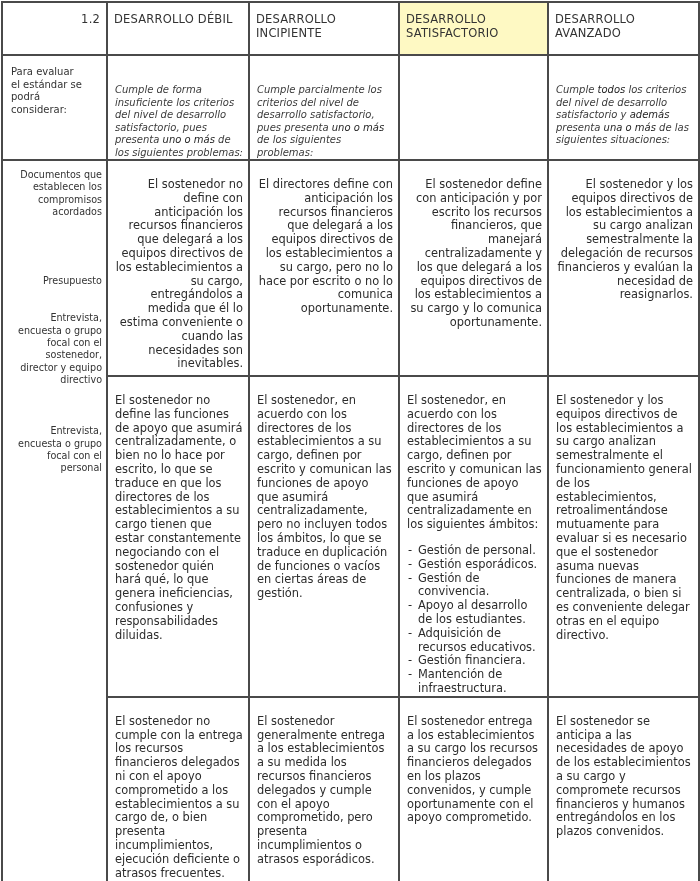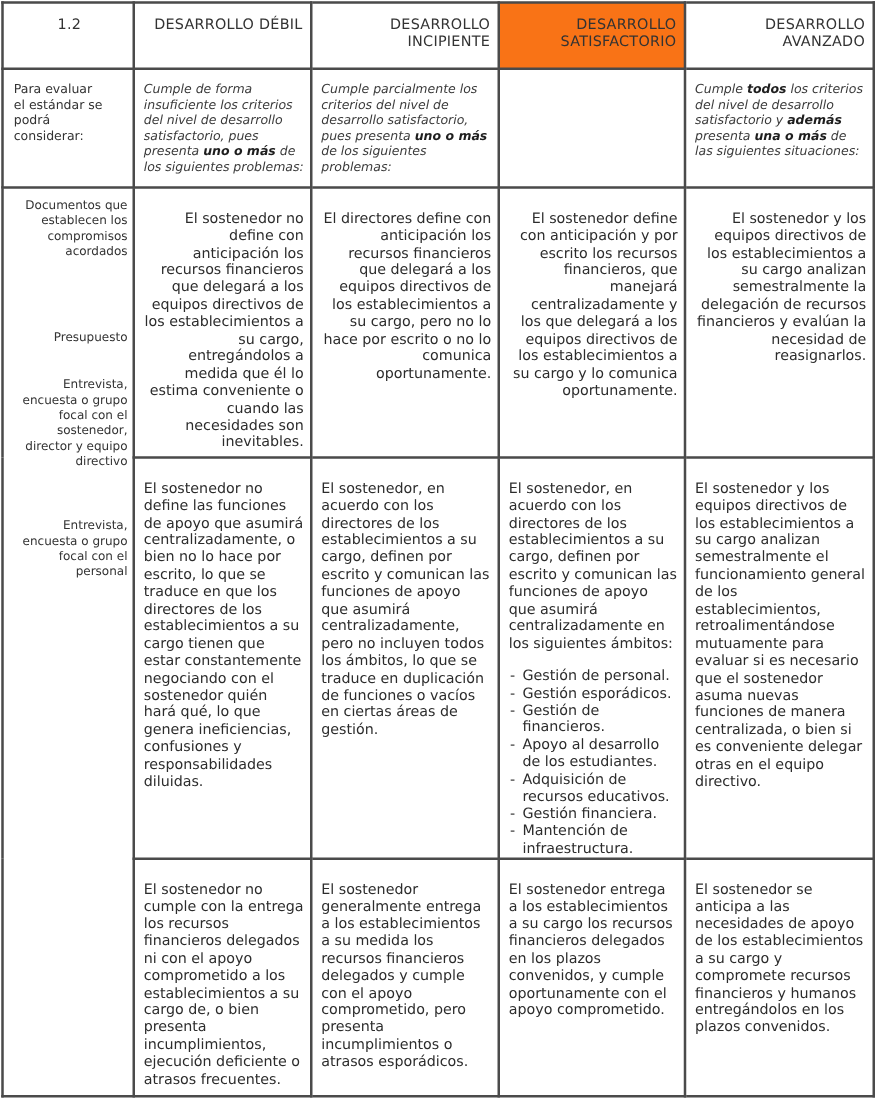--- a/index.html
+++ b/index.html
@@ -21,34 +21,34 @@
     col.c3 { width: 149px; }
     col.c4 { width: 151px; }
 
     tr.head td { height: 51px; }
     tr.intro td { height: 93px; }
     tr.r1 td { height: 214px; text-align: right; }
     tr.r2 td { height: 311px; }
     tr.r3 td { height: 188px; }
 
     .hd {
-      font-size: 11.5px; line-height: 14px; text-align: right;
+      font-size: 11.5px; line-height: 14px; text-align: left;
       padding: 9px 6px 0 6px; letter-spacing: 0.2px; color: #333;
     }
-    .hd.num { text-align: center; padding-left: 8px; }
-    td.sat-head { background: #f97316; }
+    .hd.num { text-align: right; padding-left: 8px; }
+    td.sat-head { background: #fef9c3; }
 
     .intro-txt {
       font-size: 10px; line-height: 12.5px; padding: 10px 24px 0 8px; color: #333;
     }
     .intro-it {
-      font-size: 10px; line-height: 12.5px; padding: 10px 4px 0 7px;
+      font-size: 10px; line-height: 12.5px; padding: 28px 4px 0 7px;
       font-style: italic; color: #3a3a3a;
     }
-    .intro-it b { font-weight: bold; color: #1e1e1e; }
+    .intro-it b { font-weight: normal; color: #1e1e1e; }
 
     .src {
       font-size: 9.6px; line-height: 12.3px; padding: 8px 4px 0 8px; color: #333;
     }
     .src p { margin: 0; }
     .src .gap1 { height: 57px; }
     .src .gap2 { height: 25px; }
     .src .gap3 { height: 39px; }
 
     .cell {
@@ -138,21 +138,21 @@
         </td>
     <td>
           <div class="cell">El sostenedor, en acuerdo con los directores de los establecimientos a su cargo, definen por escrito y comunican las funciones de apoyo que asumirá centralizadamente, pero no incluyen todos los ámbitos, lo que se traduce en duplicación de funciones o vacíos en ciertas áreas de gestión.</div>
         </td>
     <td>
       <div class="cell">
         <div>El sostenedor, en acuerdo con los directores de los establecimientos a su cargo, definen por escrito y comunican las funciones de apoyo que asumirá centralizadamente en los siguientes ámbitos:</div>
         <ul>
           <li><span class="dash">-</span><span>Gestión de personal.</span></li>
           <li><span class="dash">-</span><span>Gestión esporádicos.</span></li>
-          <li><span class="dash">-</span><span>Gestión de financieros.</span></li>
+          <li><span class="dash">-</span><span>Gestión de convivencia.</span></li>
           <li><span class="dash">-</span><span>Apoyo al desarrollo de los estudiantes.</span></li>
           <li><span class="dash">-</span><span>Adquisición de recursos educativos.</span></li>
           <li><span class="dash">-</span><span>Gestión financiera.</span></li>
           <li><span class="dash">-</span><span>Mantención de infraestructura.</span></li>
         </ul>
       </div>
     </td>
     <td>
           <div class="cell">El sostenedor y los equipos directivos de los establecimientos a su cargo analizan semestralmente el funcionamiento general de los establecimientos, retroalimentándose mutuamente para evaluar si es necesario que el sostenedor asuma nuevas funciones de manera centralizada, o bien si es conveniente delegar otras en el equipo directivo.</div>
         </td>

